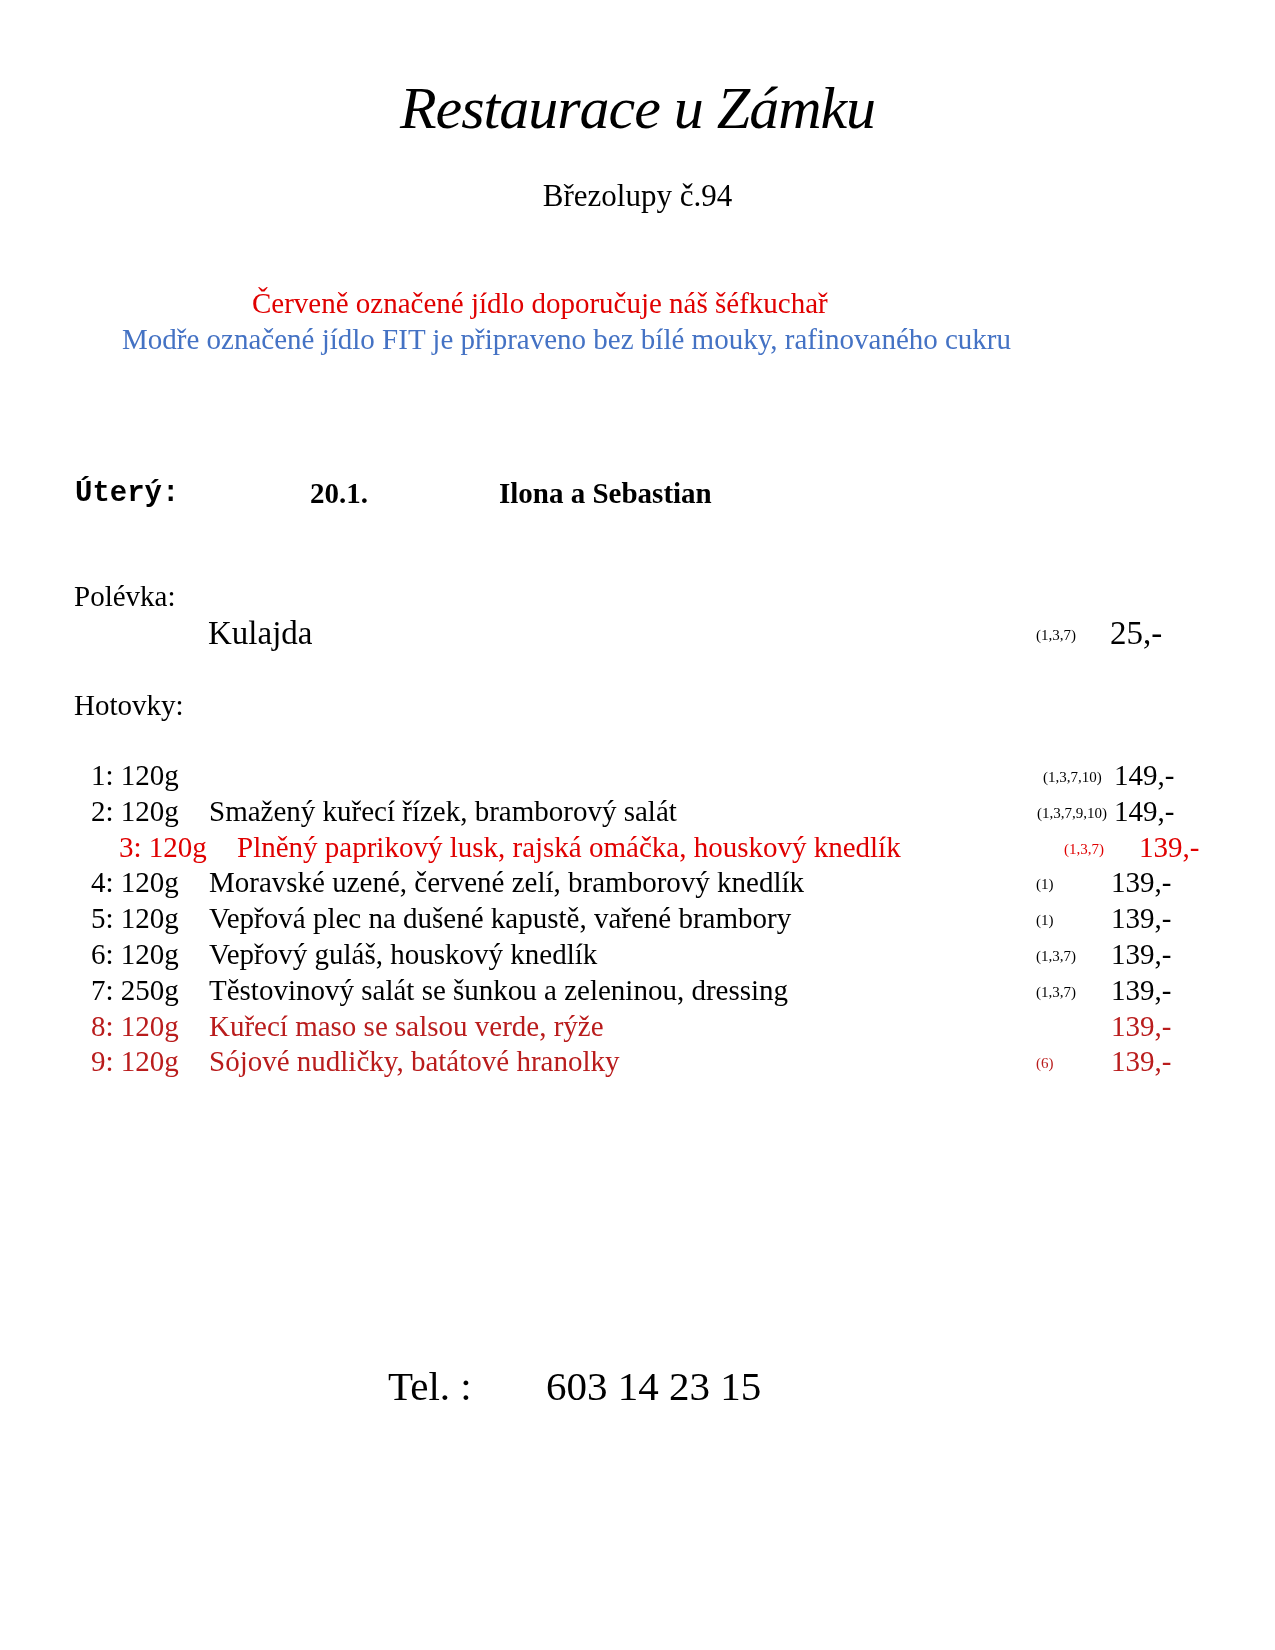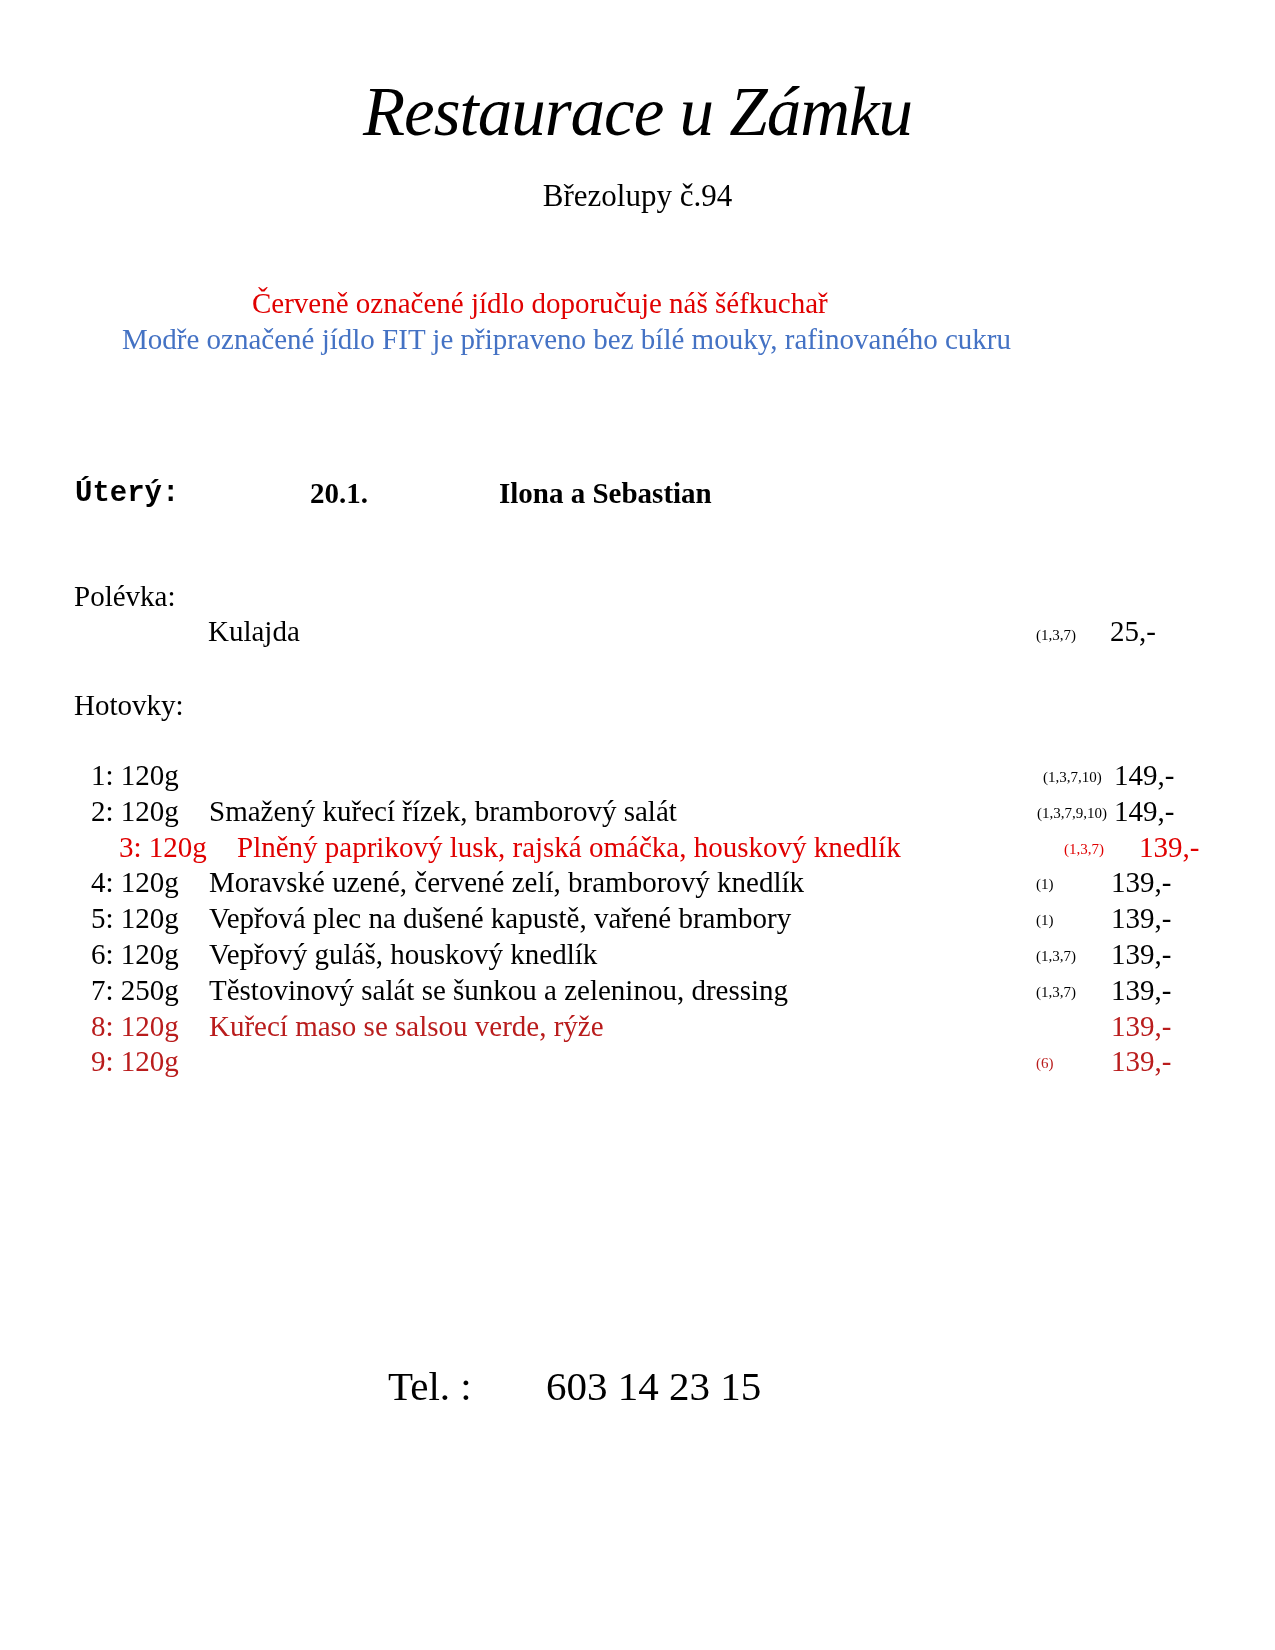--- a/index.html
+++ b/index.html
@@ -4,31 +4,31 @@
   <style>
     html, body { margin: 0; padding: 0; background: #ffffff; }
     body {
       width: 1275px; height: 1650px; position: relative; overflow: hidden;
       font-family: "Liberation Serif", "DejaVu Serif", serif; color: #000;
     }
     .abs { position: absolute; white-space: nowrap; }
     .title {
       left: 0; width: 1275px; top: 78px; text-align: center;
       font-family: "Liberation Serif", serif; font-style: italic;
-      font-size: 69px; letter-spacing: -1px; line-height: 1;
+      font-size: 60px; letter-spacing: -1px; line-height: 1;
     }
     .address { left: 0; width: 1275px; top: 178px; text-align: center; font-size: 31px; }
     .note-red { left: 252px; top: 287px; font-size: 29px; color: #e00000; }
     .note-blue { left: 122px; top: 323px; font-size: 29px; color: #4472c4; }
     .day-line { top: 477px; font-size: 29px; font-weight: bold; }
     .day-name { left: 75px; font-family: Liberation Mono, monospace; }
     .day-date { left: 310px; }
     .day-names { left: 499px; }
     .section-label { left: 74px; font-size: 29px; text-align: center; }
-    .soup-row { top: 615px; font-size: 29px; }
+    .soup-row { top: 615px; font-size: 33px; }
     .row { position: absolute; left: 0; width: 1246px; height: 36px; font-size: 29px; }
     .row .num { position: absolute; left: 91px; }
     .row .name { position: absolute; left: 209px; }
     .row .name small { font-size: 19px; }
     .row .allergens { position: absolute; font-size: 15px; top: 10px; }
     .row .price { position: absolute; left: 1111px; }
     .row.c-red { color: #e00000; }
     .row.c-blue { color: #b91c1c; }
     .tel { top: 1362px; font-size: 41px; }
     .tel-label { left: 388px; }
@@ -100,20 +100,21 @@
         <span class="allergens" style="left: 1036px;">(1,3,7)</span>
         <span class="price" style="left: 1111px;">139,-</span>
       </div>
       <div class="row c-blue" style="top: 1009.6px;">
         <span class="num">8: 120g</span>
         <span class="name"><span>Kuřecí maso se salsou verde, rýže</span></span>
         <span class="price" style="left: 1111px;">139,-</span>
       </div>
       <div class="row c-blue" style="top: 1045.4px;">
         <span class="num">9: 120g</span>
+        <span class="name"><span>Sójové nudličky, batátové hranolky</span></span>
         <span class="allergens" style="left: 1036px;">(6)</span>
         <span class="price" style="left: 1111px;">139,-</span>
       </div>
     </div>
 </div>
 
 <div>
   <span class="abs tel tel-label">Tel. :</span>
   <span class="abs tel tel-number">603 14 23 15</span>
 </div>

